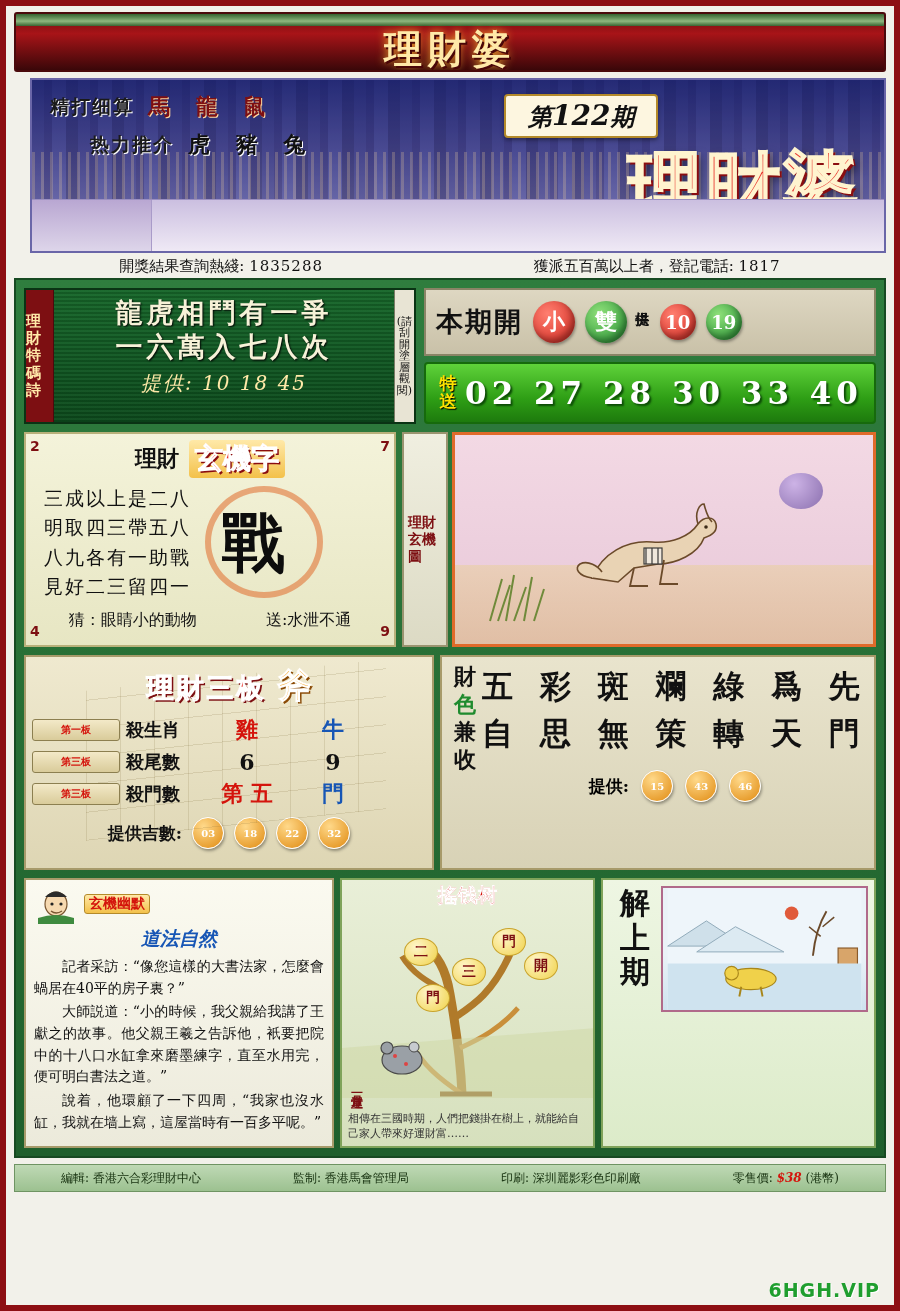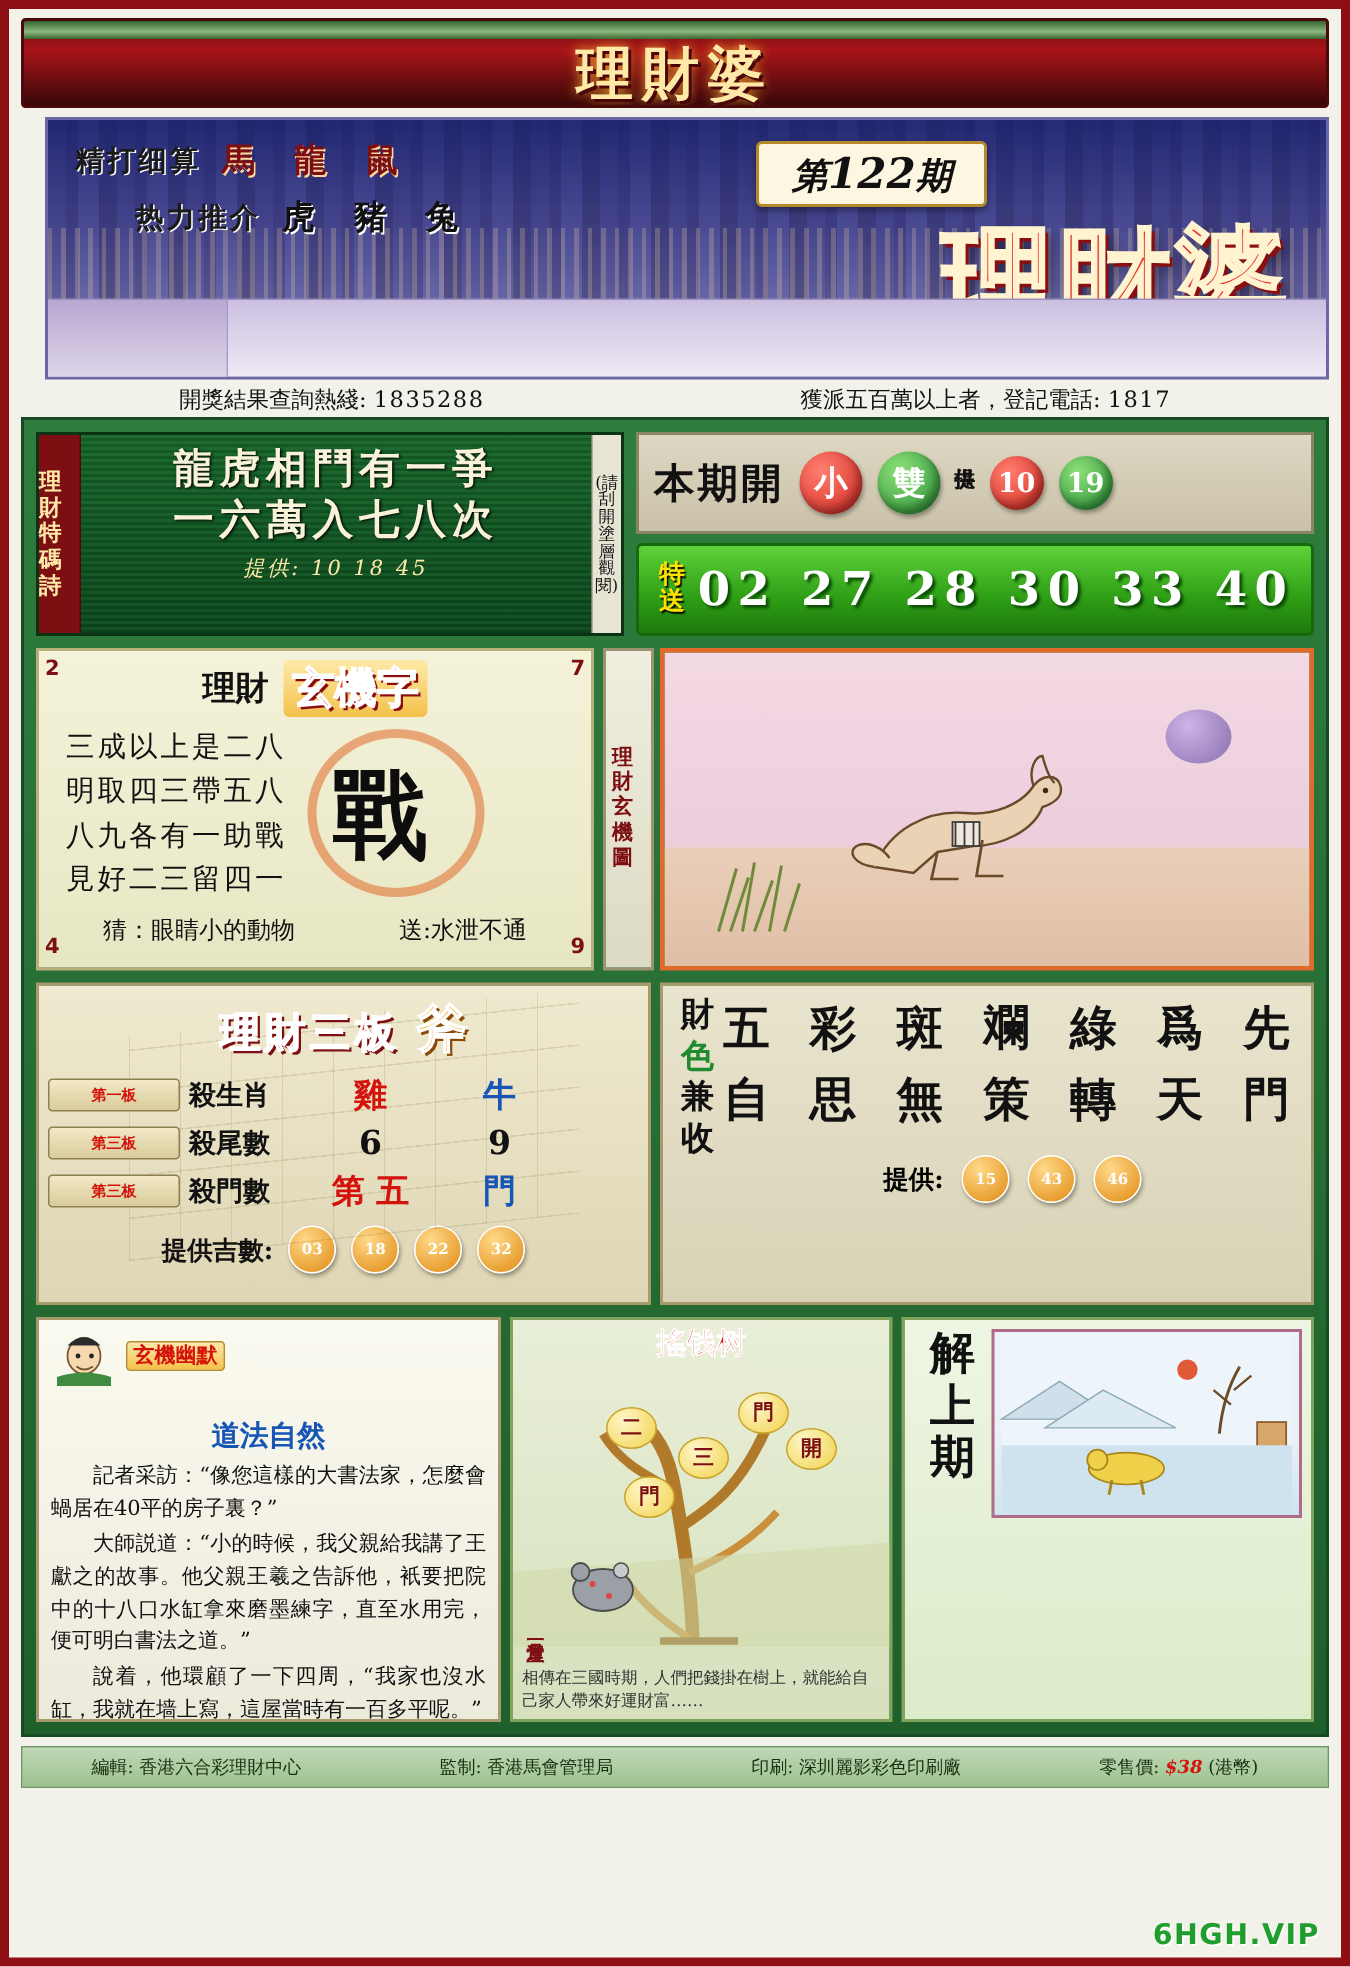--- a/index.html
+++ b/index.html
@@ -148,21 +148,21 @@
   .poem-line{
     font-family:"DejaVu Serif","Liberation Serif",serif;
     font-size:27px; font-weight:bold; letter-spacing:4px;
     color:#f7f2d8;
     text-shadow:1px 1px 2px #000;
     line-height:1.25;
   }
   .poem-sub{
     margin-top:6px;
     font-family:"DejaVu Serif","Liberation Serif",serif;
-    font-size:14px; font-style:italic; color:#ffe9a8;
+    font-size:20px; font-style:italic; color:#ffe9a8;
     letter-spacing:2px;
   }
   .poem-note{
     width:20px; background:#e8e4d4; color:#111;
     font-size:11px; line-height:1.05;
     font-family:"DejaVu Serif","Liberation Serif",serif;
     display:flex; align-items:center; justify-content:center;
     text-align:center; padding:2px 1px;
     border-left:1px solid #7a7a66;
   }
@@ -252,25 +252,25 @@
   .c-tl{ left:4px; top:4px; } .c-tr{ right:4px; top:4px; }
   .c-bl{ left:4px; bottom:6px; } .c-br{ right:4px; bottom:6px; }
   .xj-foot{
     margin-top:6px; display:flex; justify-content:space-around;
     font-family:"DejaVu Serif","Liberation Serif",serif;
     font-size:16px; color:#111;
   }
   
   .pic-col{ flex:1; display:flex; gap:4px; }
   .pic-side{
-    width:34px;
+    width:46px;
     background:linear-gradient(180deg,#f0efe0,#dcdac4);
     border:2px solid #9a9470;
     color:#7d0f12; font-weight:bold; font-size:14px;
-    font-family:Liberation Mono, monospace;
+    font-family:Liberation Sans, sans-serif;
     display:flex; flex-direction:column; align-items:center; justify-content:center;
     line-height:1.2; padding:6px 4px;
   }
   .pic-frame{
     flex:1; height:215px;
     border:3px solid #e06a2a;
     background:linear-gradient(180deg,#f3d9e4,#e7c7d8);
     position:relative; overflow:hidden;
   }
   .pic-frame .ground{
@@ -387,23 +387,23 @@
   .joke-face{
     width:44px;height:40px;position:relative;
   }
   .joke-badge{
     background:linear-gradient(180deg,#ffe9a8,#f3c14a);
     border:1px solid #b48a2a; border-radius:3px;
     padding:0 4px; color:#d4140c; font-weight:bold; font-size:14px;
     font-family:"DejaVu Serif","Liberation Serif",serif;
   }
   .joke-title{
-    text-align:center; margin-top:20px;
-    font-family:"DejaVu Serif","Liberation Serif",serif;
-    font-size:19px; font-weight:bold; color:#1756b5;
+    text-align:center; margin-top:2px;
+    font-family:"DejaVu Serif","Liberation Serif",serif;
+    font-size:19px; font-weight:bold; color:#1756b5;font-style:italic;
   }
   .joke-body{
     margin-top:4px;
     font-family:"DejaVu Serif","Liberation Serif",serif;
     font-size:14px; line-height:1.55; color:#111; text-align:justify;
   }
   .joke-body p{ margin:0 0 2px 0; text-indent:2em; }
   .tree-box{
     width:255px; height:270px;
     background:linear-gradient(180deg,#e9efd8,#d6e0bd);

